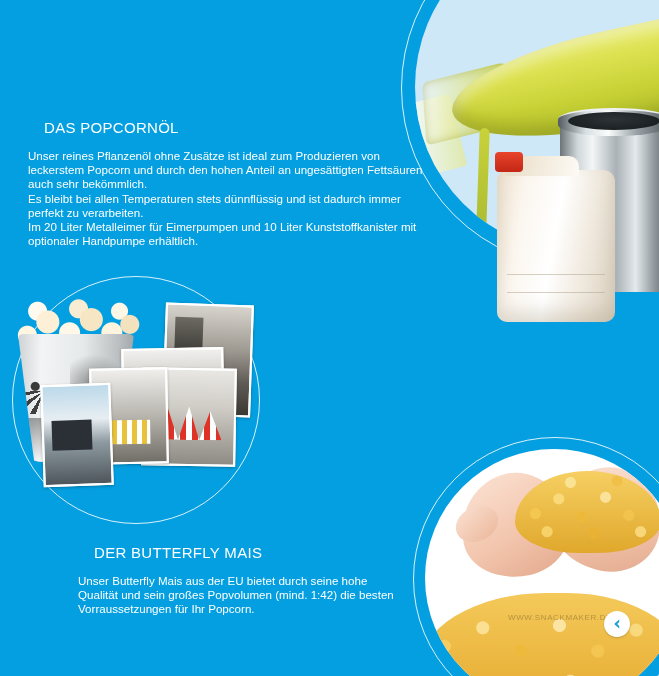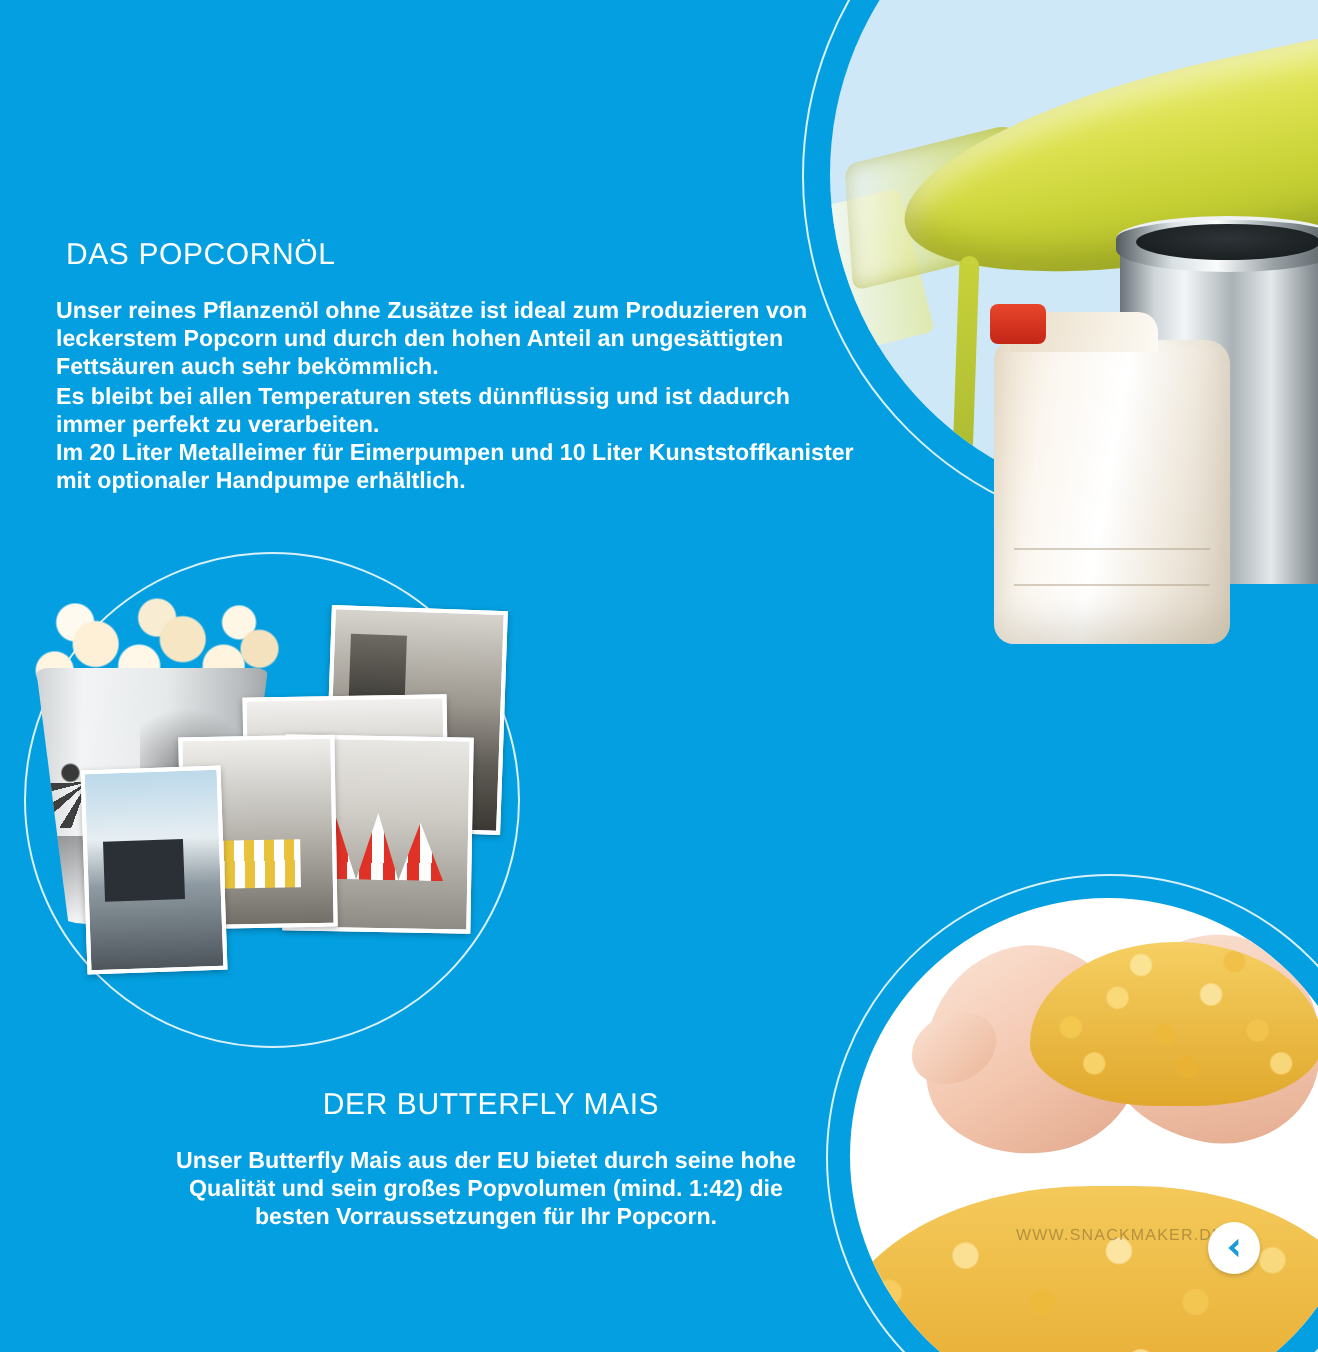--- a/index.html
+++ b/index.html
@@ -211,29 +211,29 @@
   #prev-button{
     position:absolute;left:604px;top:611px;width:26px;height:26px;border-radius:50%;
     background:#fff;display:flex;align-items:center;justify-content:center;cursor:pointer;
     box-shadow:0 1px 2px rgba(0,0,0,.18);
   }
   #prev-button svg{display:block;}
 
   
   .block{position:absolute;color:#fff;}
   .block h2{
-    margin:0 0 13px 5px;font-size:15px;font-weight:400;letter-spacing:.3px;color:#fff;
+    margin:0 0 13px 16px;font-size:15px;font-weight:400;letter-spacing:.3px;color:#fff;
   }
   .block p{
-    margin:0;font-size:11.6px;line-height:14.2px;font-weight:700;color:#fff;
+    margin:0;font-size:11.6px;line-height:14.2px;font-weight:400;color:#fff;
     white-space:pre-line;
   }
   #block-oil{left:28px;top:119px;width:400px;}
   #block-bag{left:274px;top:315px;width:270px;}
-  #block-corn{left:78px;top:544px;width:330px;text-align:center;}
+  #block-corn{left:78px;top:544px;width:330px;}
 </style>
 </head>
 <body>
 
 <div class="page">
 
   <div class="ring" id="oil-ring"></div>
   <div class="circle" id="oil-circle">
     <div class="oil-art">
       <div class="oil-glass"></div>

